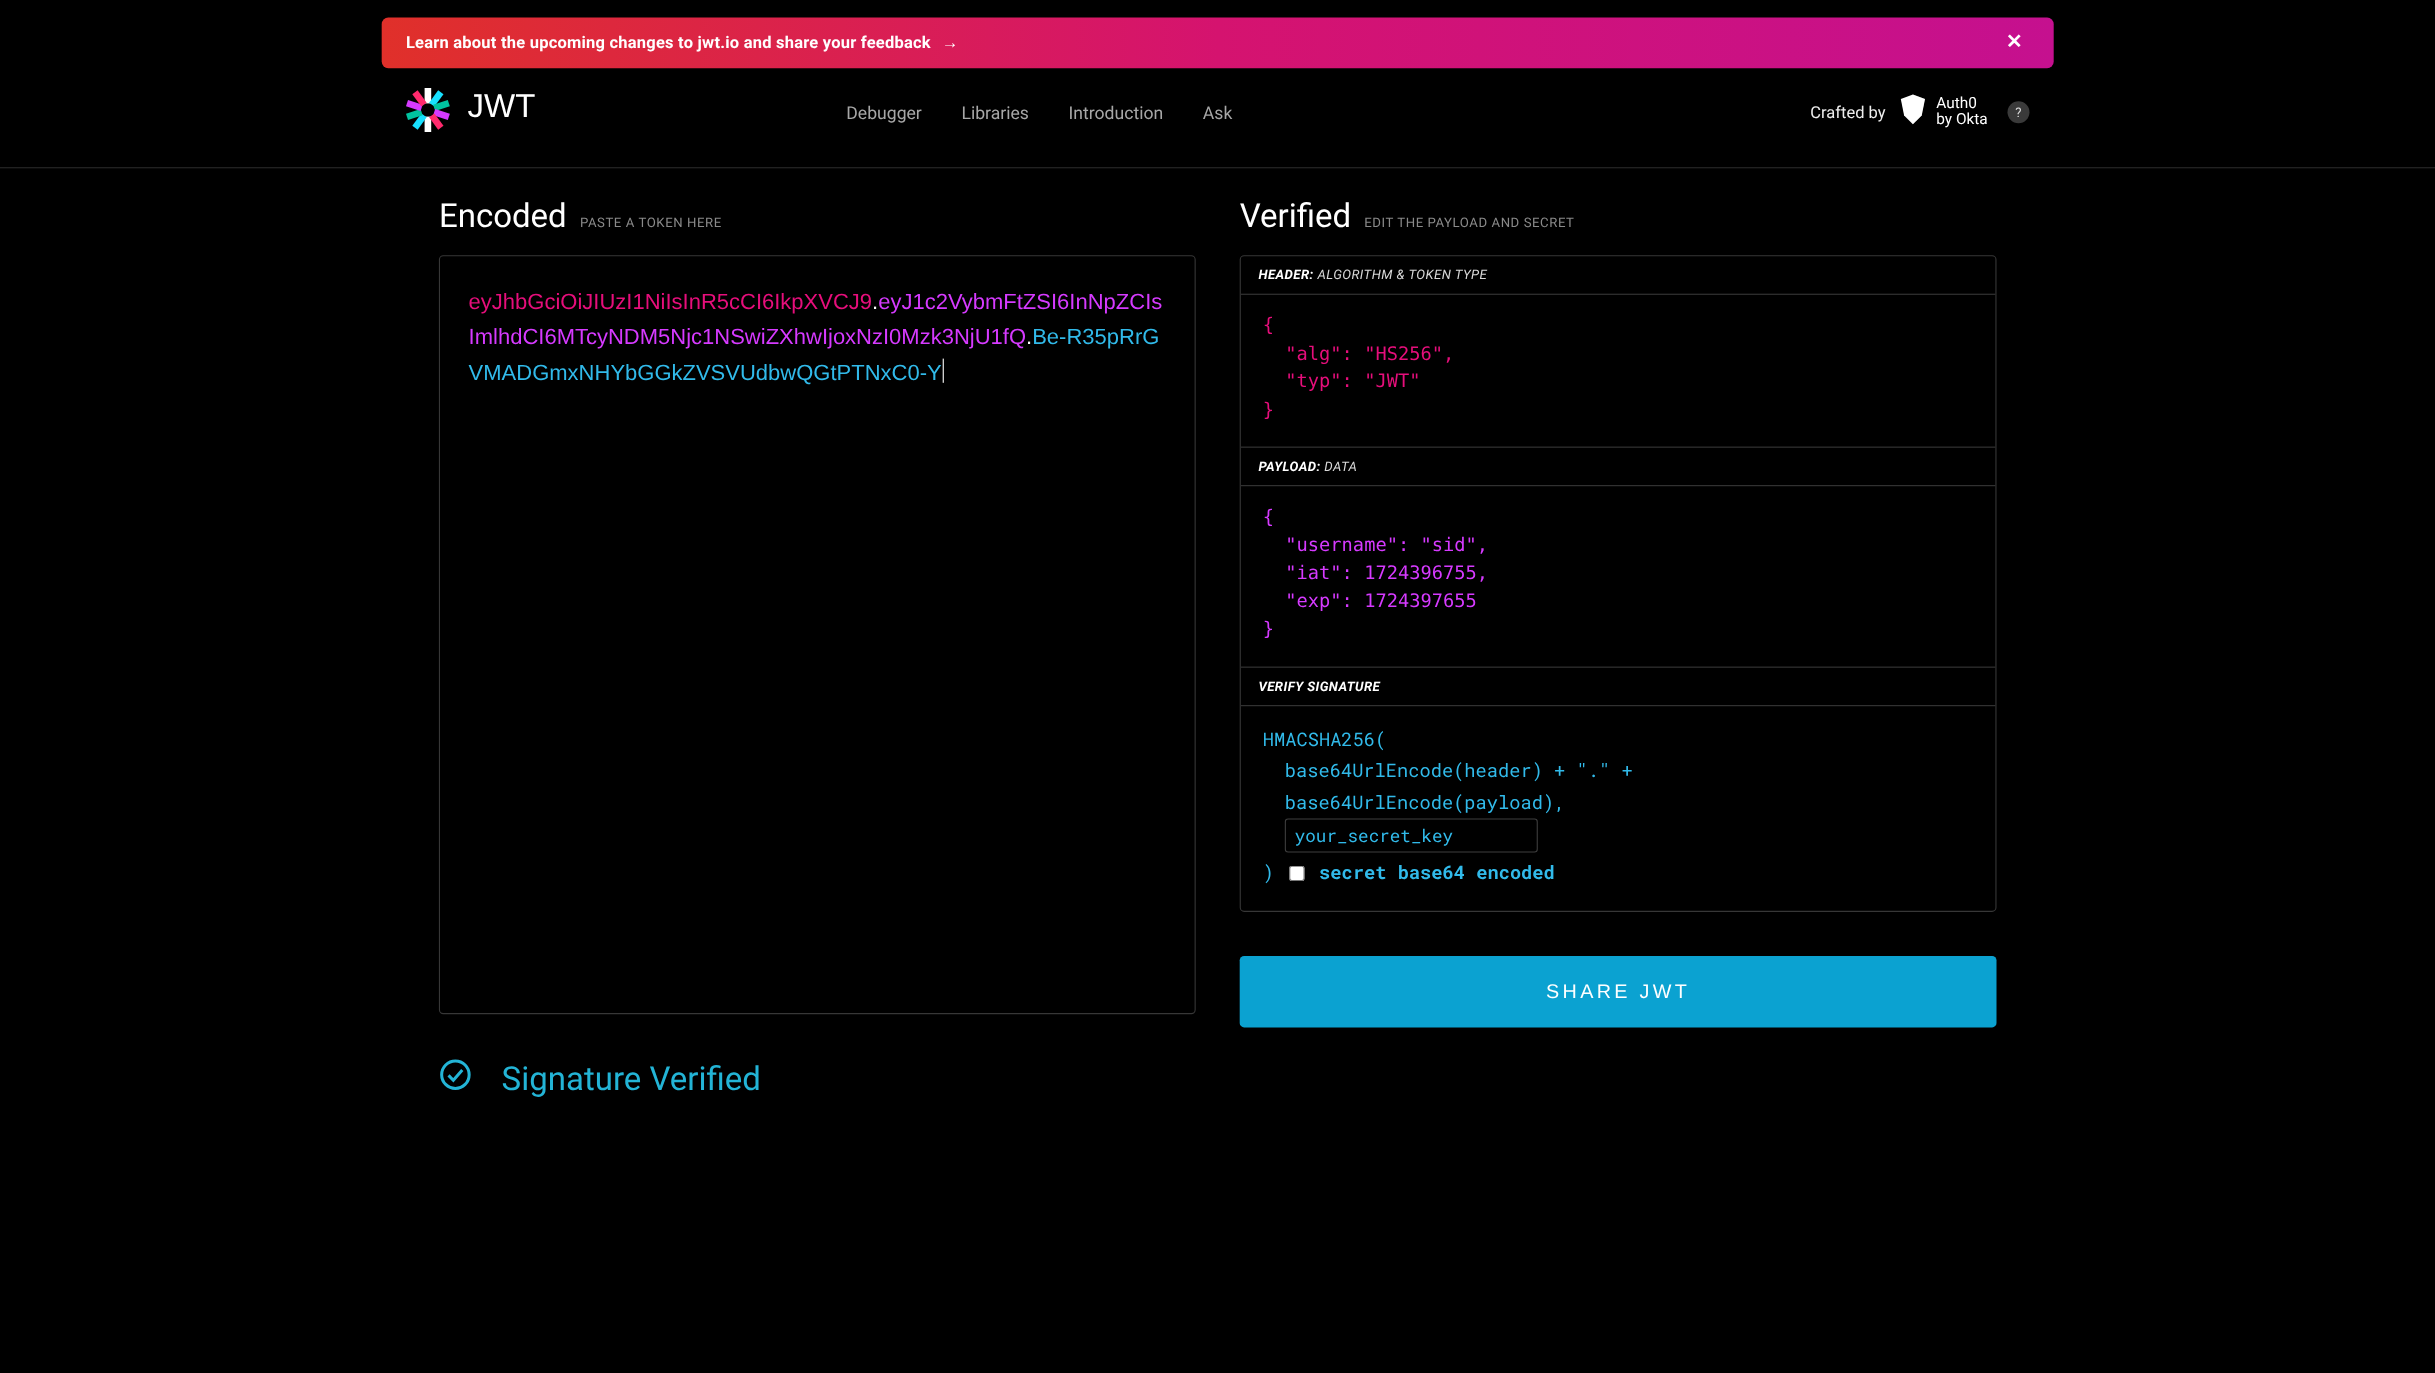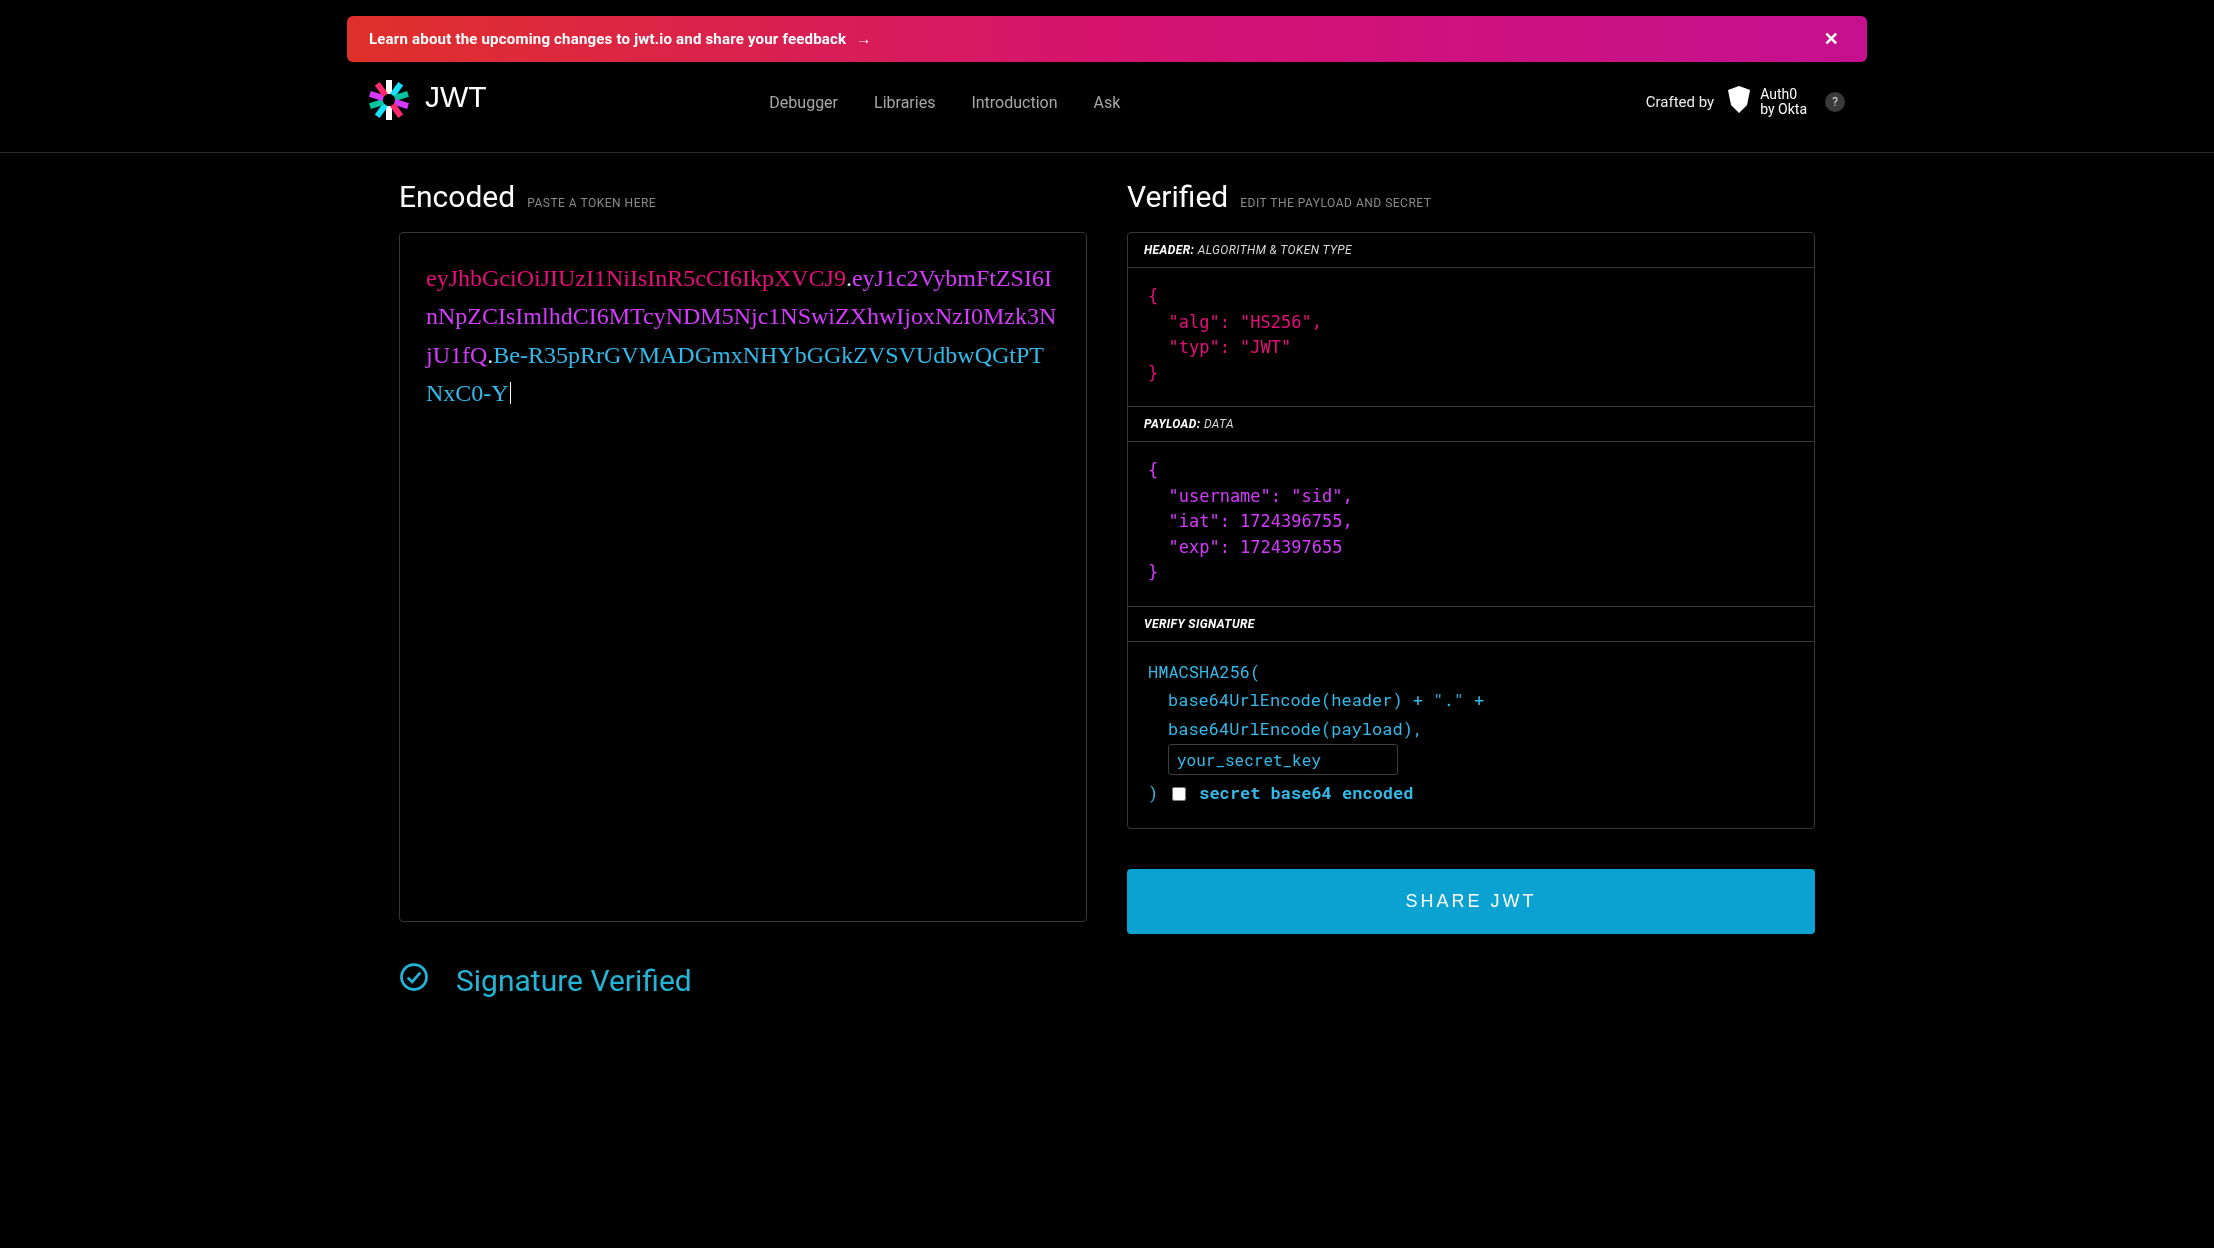--- a/index.html
+++ b/index.html
@@ -61,21 +61,21 @@
   .wrap{max-width:1460px;margin:0 auto;padding:26px 22px 60px;}
   .cols{display:grid;grid-template-columns:1fr 1fr;gap:40px;align-items:start;}
 
   .col h2{font-size:30px;font-weight:400;margin:0 0 18px;display:flex;align-items:baseline;gap:12px;}
   .col h2 .sub{font-size:12px;letter-spacing:.5px;color:var(--text-dim);text-transform:uppercase;font-weight:400;}
 
   .panel{border:1px solid var(--panel-border);border-radius:4px;background:transparent;}
 
   
   .encoded-box{min-height:690px;padding:26px 26px;}
-  .token{font-family:Liberation Serif, serif;font-size:24px;
+  .token{font-family:Liberation Sans, sans-serif;font-size:20px;
     line-height:1.6;word-break:break-all;cursor:text;white-space:pre-wrap;}
   .tok-header{color:var(--pink);}
   .tok-payload{color:var(--magenta);}
   .tok-sig{color:var(--blue);}
   .tok-dot{color:#fff;}
   .cursor{display:inline-block;width:1px;height:22px;background:#fff;vertical-align:-3px;margin-left:1px;}
 
   
   .section{border-bottom:1px solid var(--panel-border);}
   .section:last-child{border-bottom:none;}

